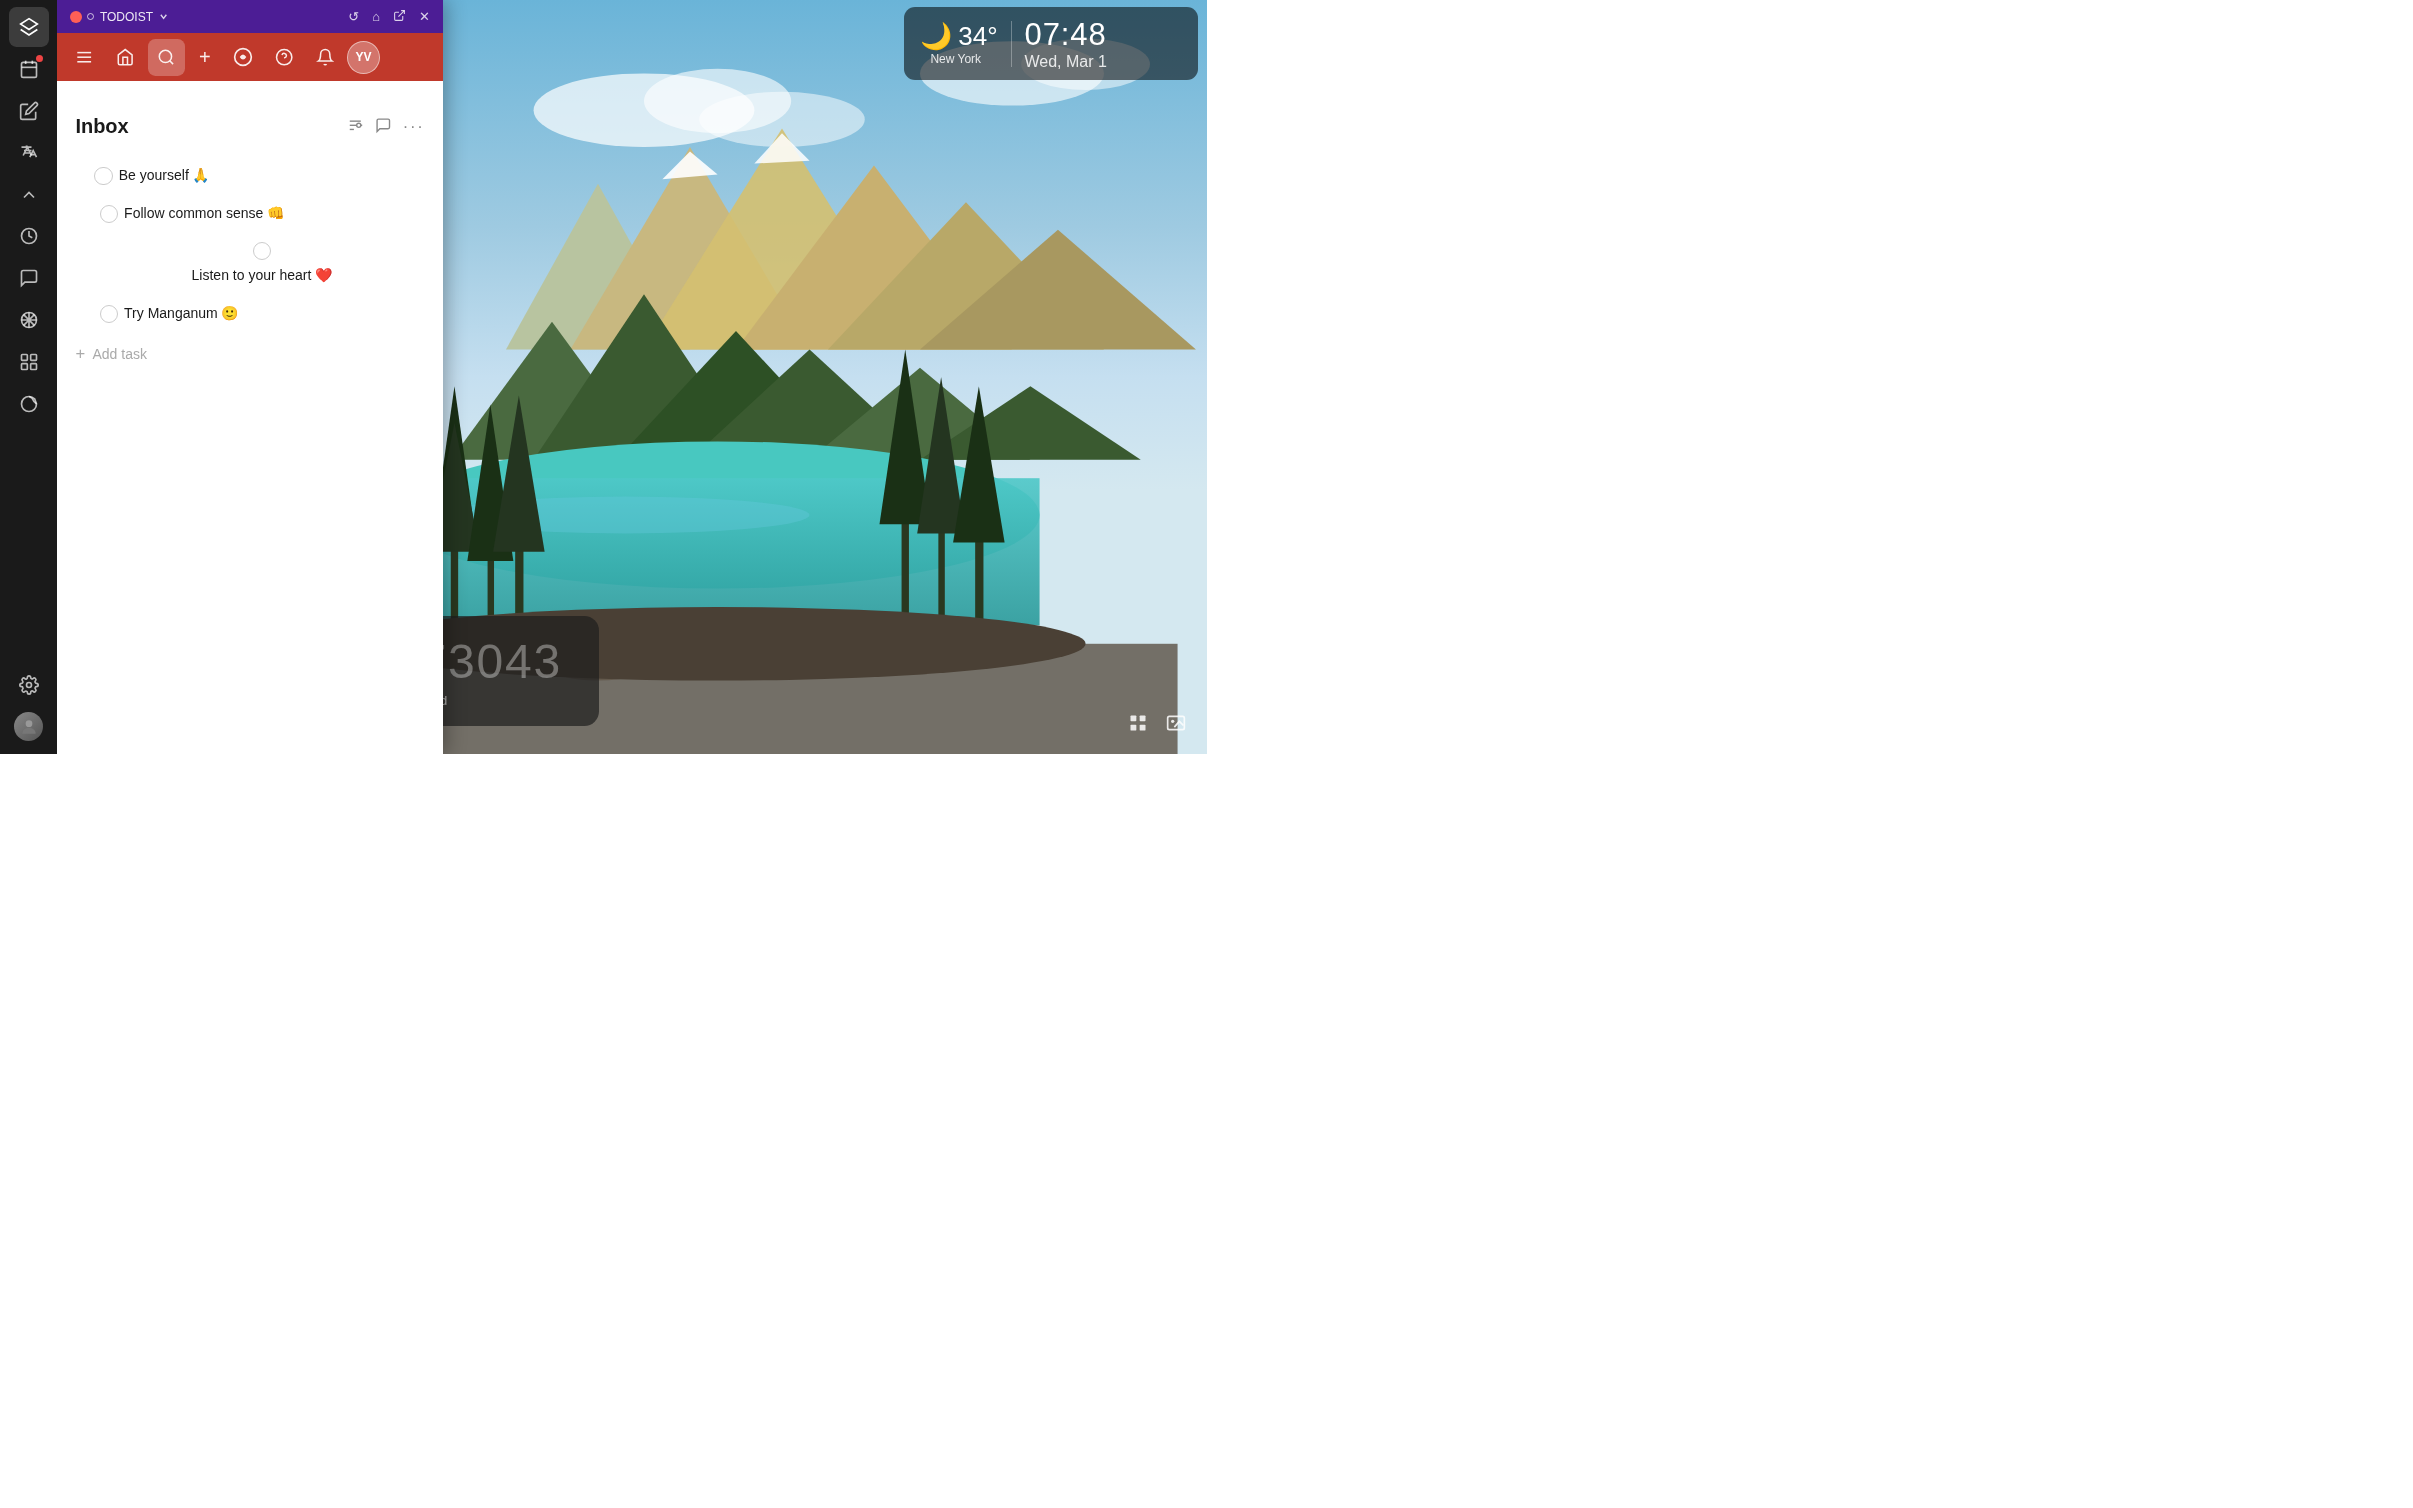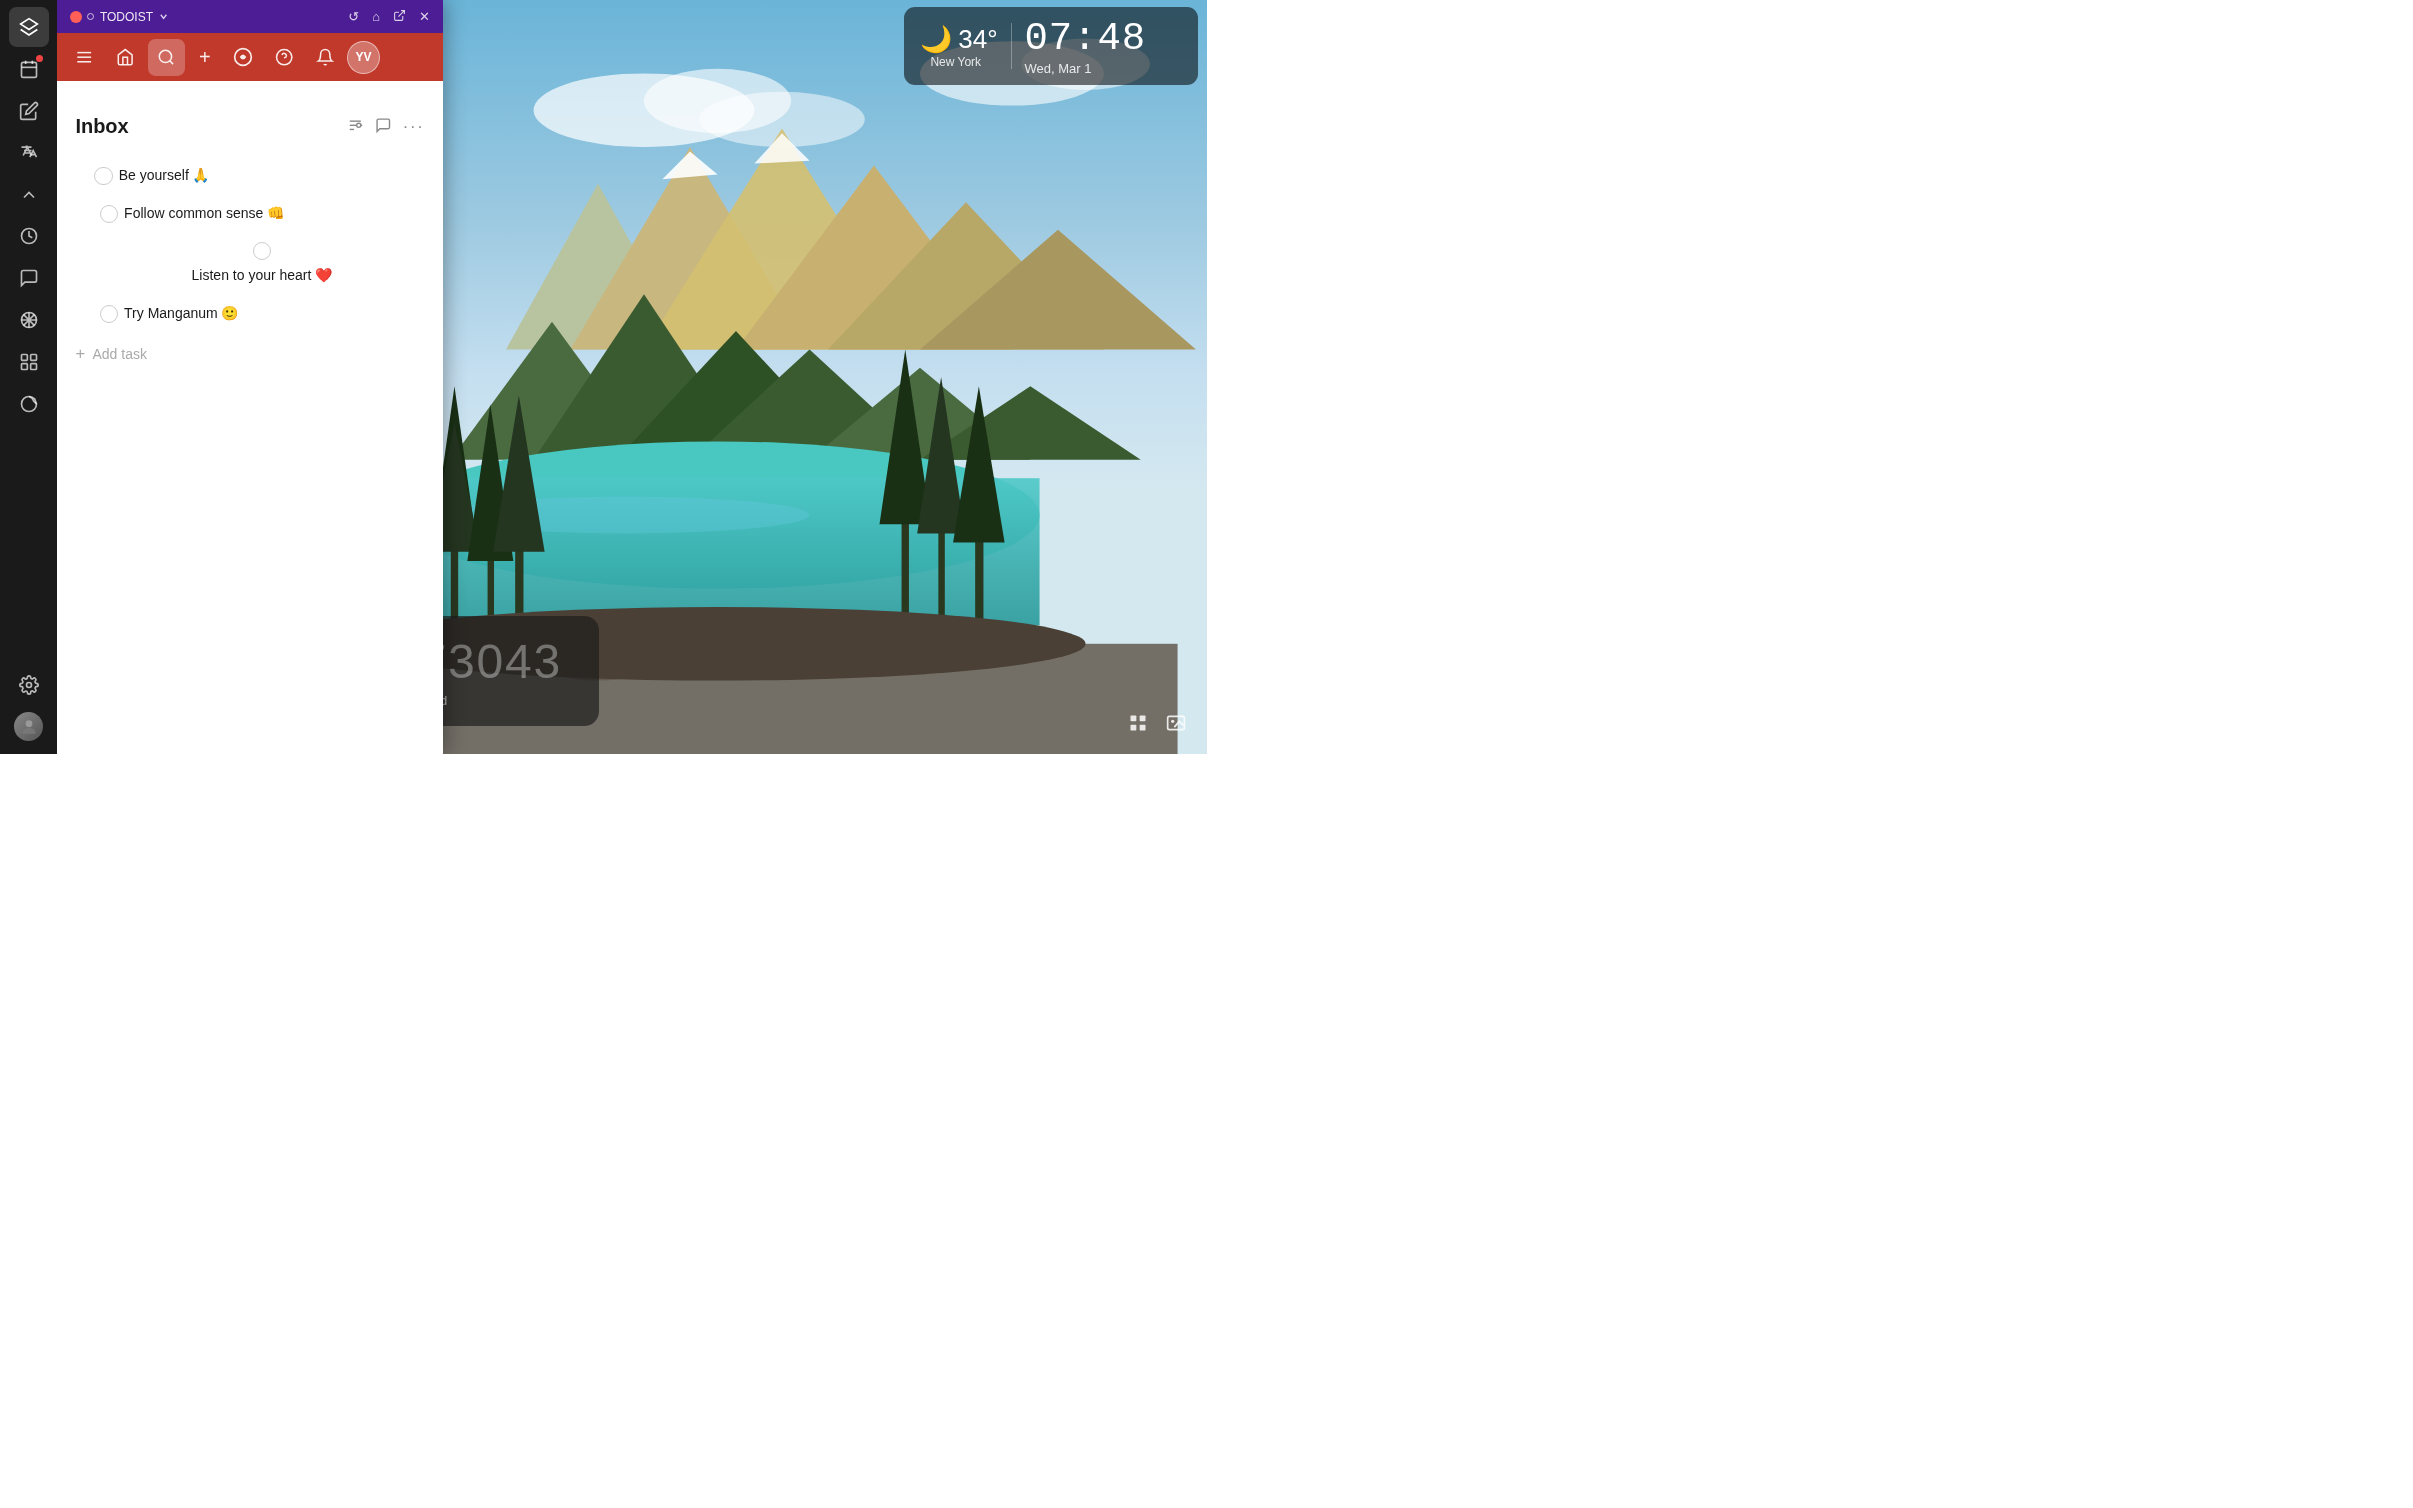--- a/index.html
+++ b/index.html
@@ -70,28 +70,27 @@
       background: rgba(255,255,255,0.3);
     }
 
     .clock-time-section {
       display: flex;
       flex-direction: column;
       align-items: flex-start;
     }
 
     .clock-time {
-      font-size: 39px;
+      font-size: 31px;
       font-weight: 300;
       letter-spacing: 0.9px;
-      font-family: Liberation Mono, monospace;
     }
 
     .clock-date {
-      font-size: 13px;
+      font-size: 16px;
       color: rgba(255,255,255,0.85);
     }
 
     
     .years-widget {
       position: absolute;
       bottom: 28px;
       left: 225px;
       background: rgba(30,30,30,0.7);
       border-radius: 14.7px;

